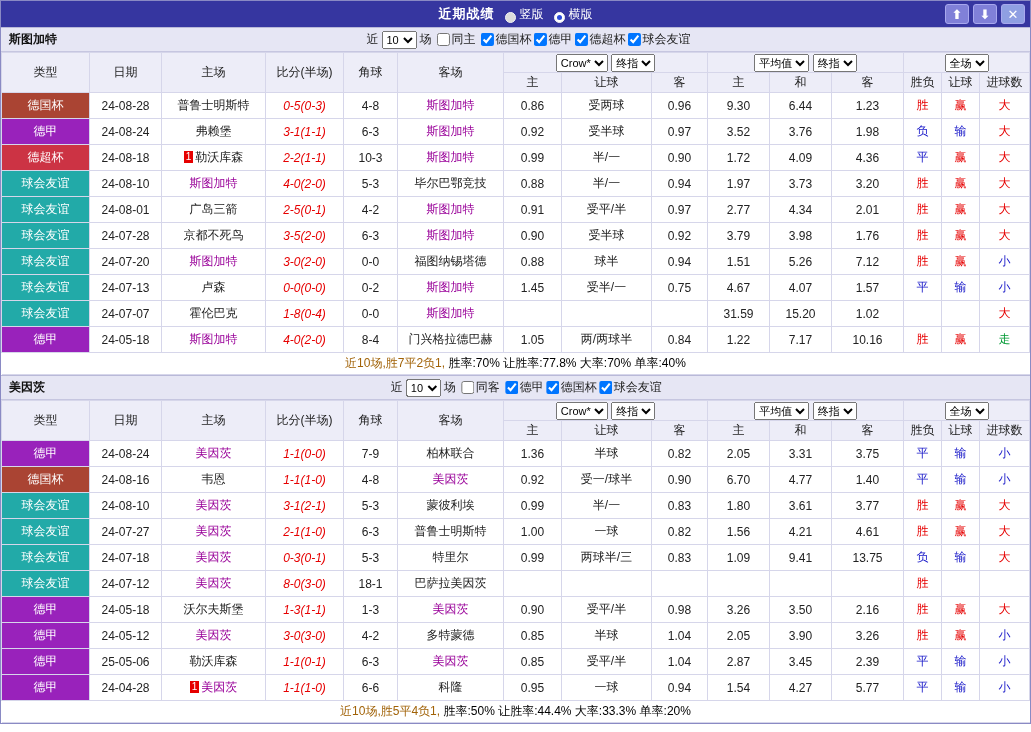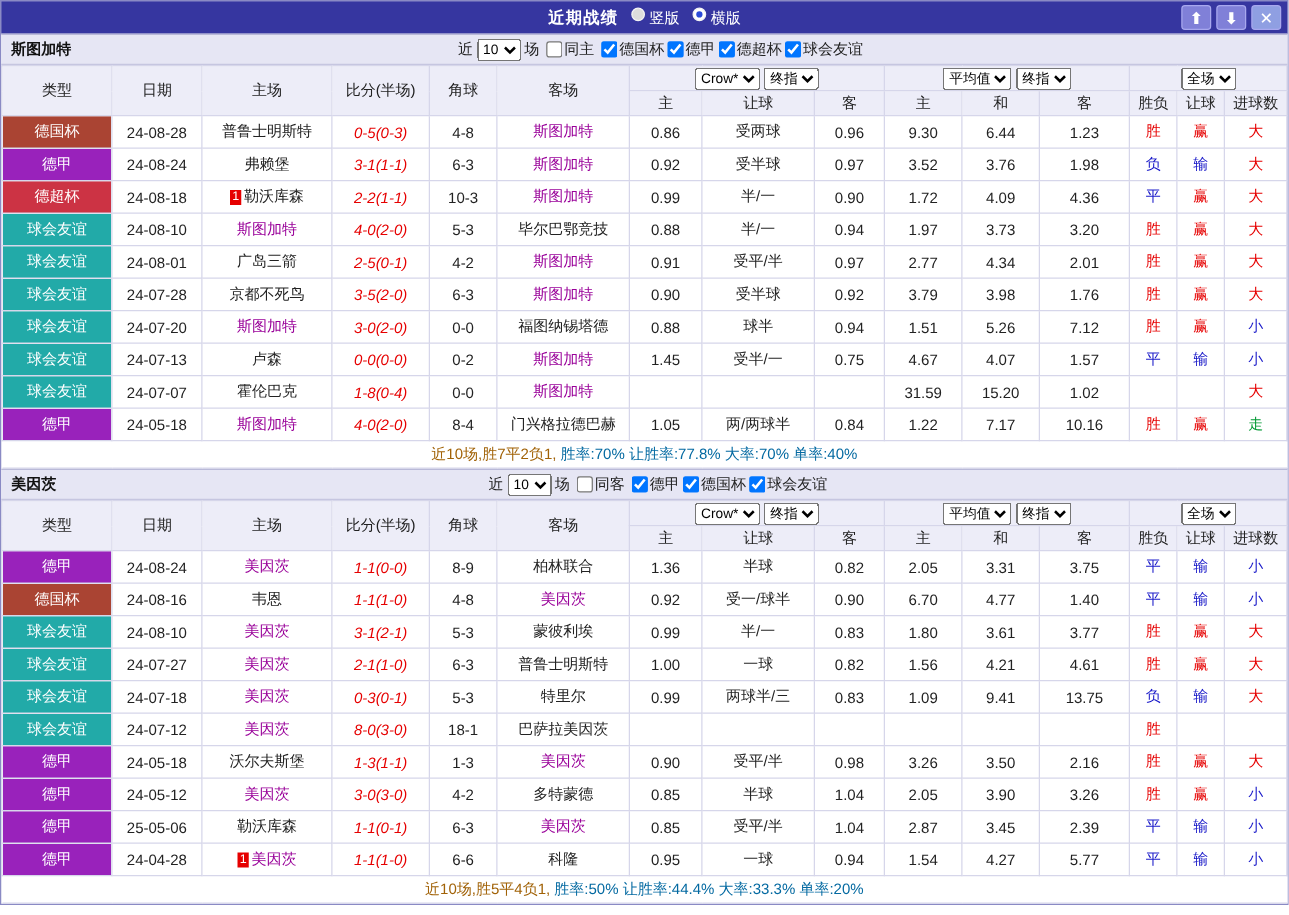--- a/index.html
+++ b/index.html
@@ -3,21 +3,21 @@
 <meta charset="utf-8">
 <style>
   *{box-sizing:border-box;}
   html,body{margin:0;padding:0;background:#fff;}
   body{width:1031px;font-family:"Liberation Sans","DejaVu Sans",sans-serif;font-size:12px;color:#222;}
   .window{width:1031px;border:1px solid #8a8ac4;}
   
   .titlebar{height:26px;background:var(--titlebar,#3636a0);display:flex;align-items:center;color:#fff;padding:0 5px;position:relative;}
   .tb-center{position:absolute;left:50%;transform:translateX(-50%);display:flex;align-items:center;gap:10px;white-space:nowrap;}
   .tb-title{font-weight:bold;font-size:13px;letter-spacing:1px;}
-  .radio{display:inline-flex;align-items:flex-start;gap:4px;cursor:pointer;}
+  .radio{display:inline-flex;align-items:flex-end;gap:4px;cursor:pointer;}
   .rdot{width:11px;height:11px;border-radius:50%;background:#dcdcdc;display:inline-block;border:1px solid #f4f4f4;position:relative;}
   .rdot.sel{background:#fff;}
   .rdot.sel::after{content:'';position:absolute;left:2px;top:2px;width:5px;height:5px;border-radius:50%;background:#2b4bd8;}
   .tb-right{margin-left:auto;display:flex;gap:4px;}
   .tbtn{width:24px;height:20px;background:#8080d8;border:1px solid #a8a8ee;border-radius:3px;color:#fff;display:flex;align-items:center;justify-content:center;font-size:13px;font-weight:bold;cursor:pointer;line-height:1;}
   .tbtn.close{background:#8f9fe2;}
   
   .sec-head{height:25px;background:#e6e6f4;border-top:1px solid #b9b9d8;border-bottom:1px solid #c6c6e0;display:flex;align-items:center;padding:0 8px;position:relative;}
   .team-name{font-weight:bold;color:#111;}
   .filters{position:absolute;left:50%;transform:translateX(-46%);display:flex;align-items:center;gap:3px;white-space:nowrap;}
@@ -29,21 +29,21 @@
   th,td{border:1px solid #d6d6ea;text-align:center;padding:0 1px;height:26px;overflow:hidden;white-space:nowrap;}
   thead th{background:#ededf8;font-weight:normal;height:20px;color:#222;}
   thead select{font-size:11px;height:18px;max-width:95%;}
   tbody td{background:#fff;}
   td.score{color:var(--score,#e60000);font-style:italic;}
   td.team{color:#222;}
   td.team.focus{color:var(--focus,#990099);}
   .rank1{display:inline-block;background:#e60000;color:#fff;font-size:10px;line-height:12px;padding:0 2px;margin-right:2px;vertical-align:1px;}
   tfoot td{height:22px;background:#fff;border-left:none;border-right:none;}
   .sum-prefix{color:#a16207;}
-  .sum-stats{color:#0369a1;}
+  .sum-stats{color:#000000;}
 </style>
 </head>
 <body>
 
 <div class="window">
 
   <div class="titlebar">
     <div class="tb-center">
       <span class="tb-title">近期战绩</span>
       <span class="radio">
@@ -391,21 +391,21 @@
         <th>让球</th>
         <th>进球数</th>
       </tr>
     </thead>
     <tbody>
         <tr>
           <td class="type" style="background: rgb(153, 34, 187); color: rgb(255, 255, 255);">德甲</td>
           <td>24-08-24</td>
           <td class="team focus">美因茨</td>
           <td class="score">1-1(0-0)</td>
-          <td>8-9</td>
+          <td>7-9</td>
           <td class="team">柏林联合</td>
           <td>1.36</td>
           <td>半球</td>
           <td>0.82</td>
           <td>2.05</td>
           <td>3.31</td>
           <td>3.75</td>
           <td class="res" style="color: rgb(22, 22, 200);">平</td>
           <td class="res" style="color: rgb(22, 22, 200);">输</td>
           <td class="res" style="color: rgb(22, 22, 200);">小</td>

